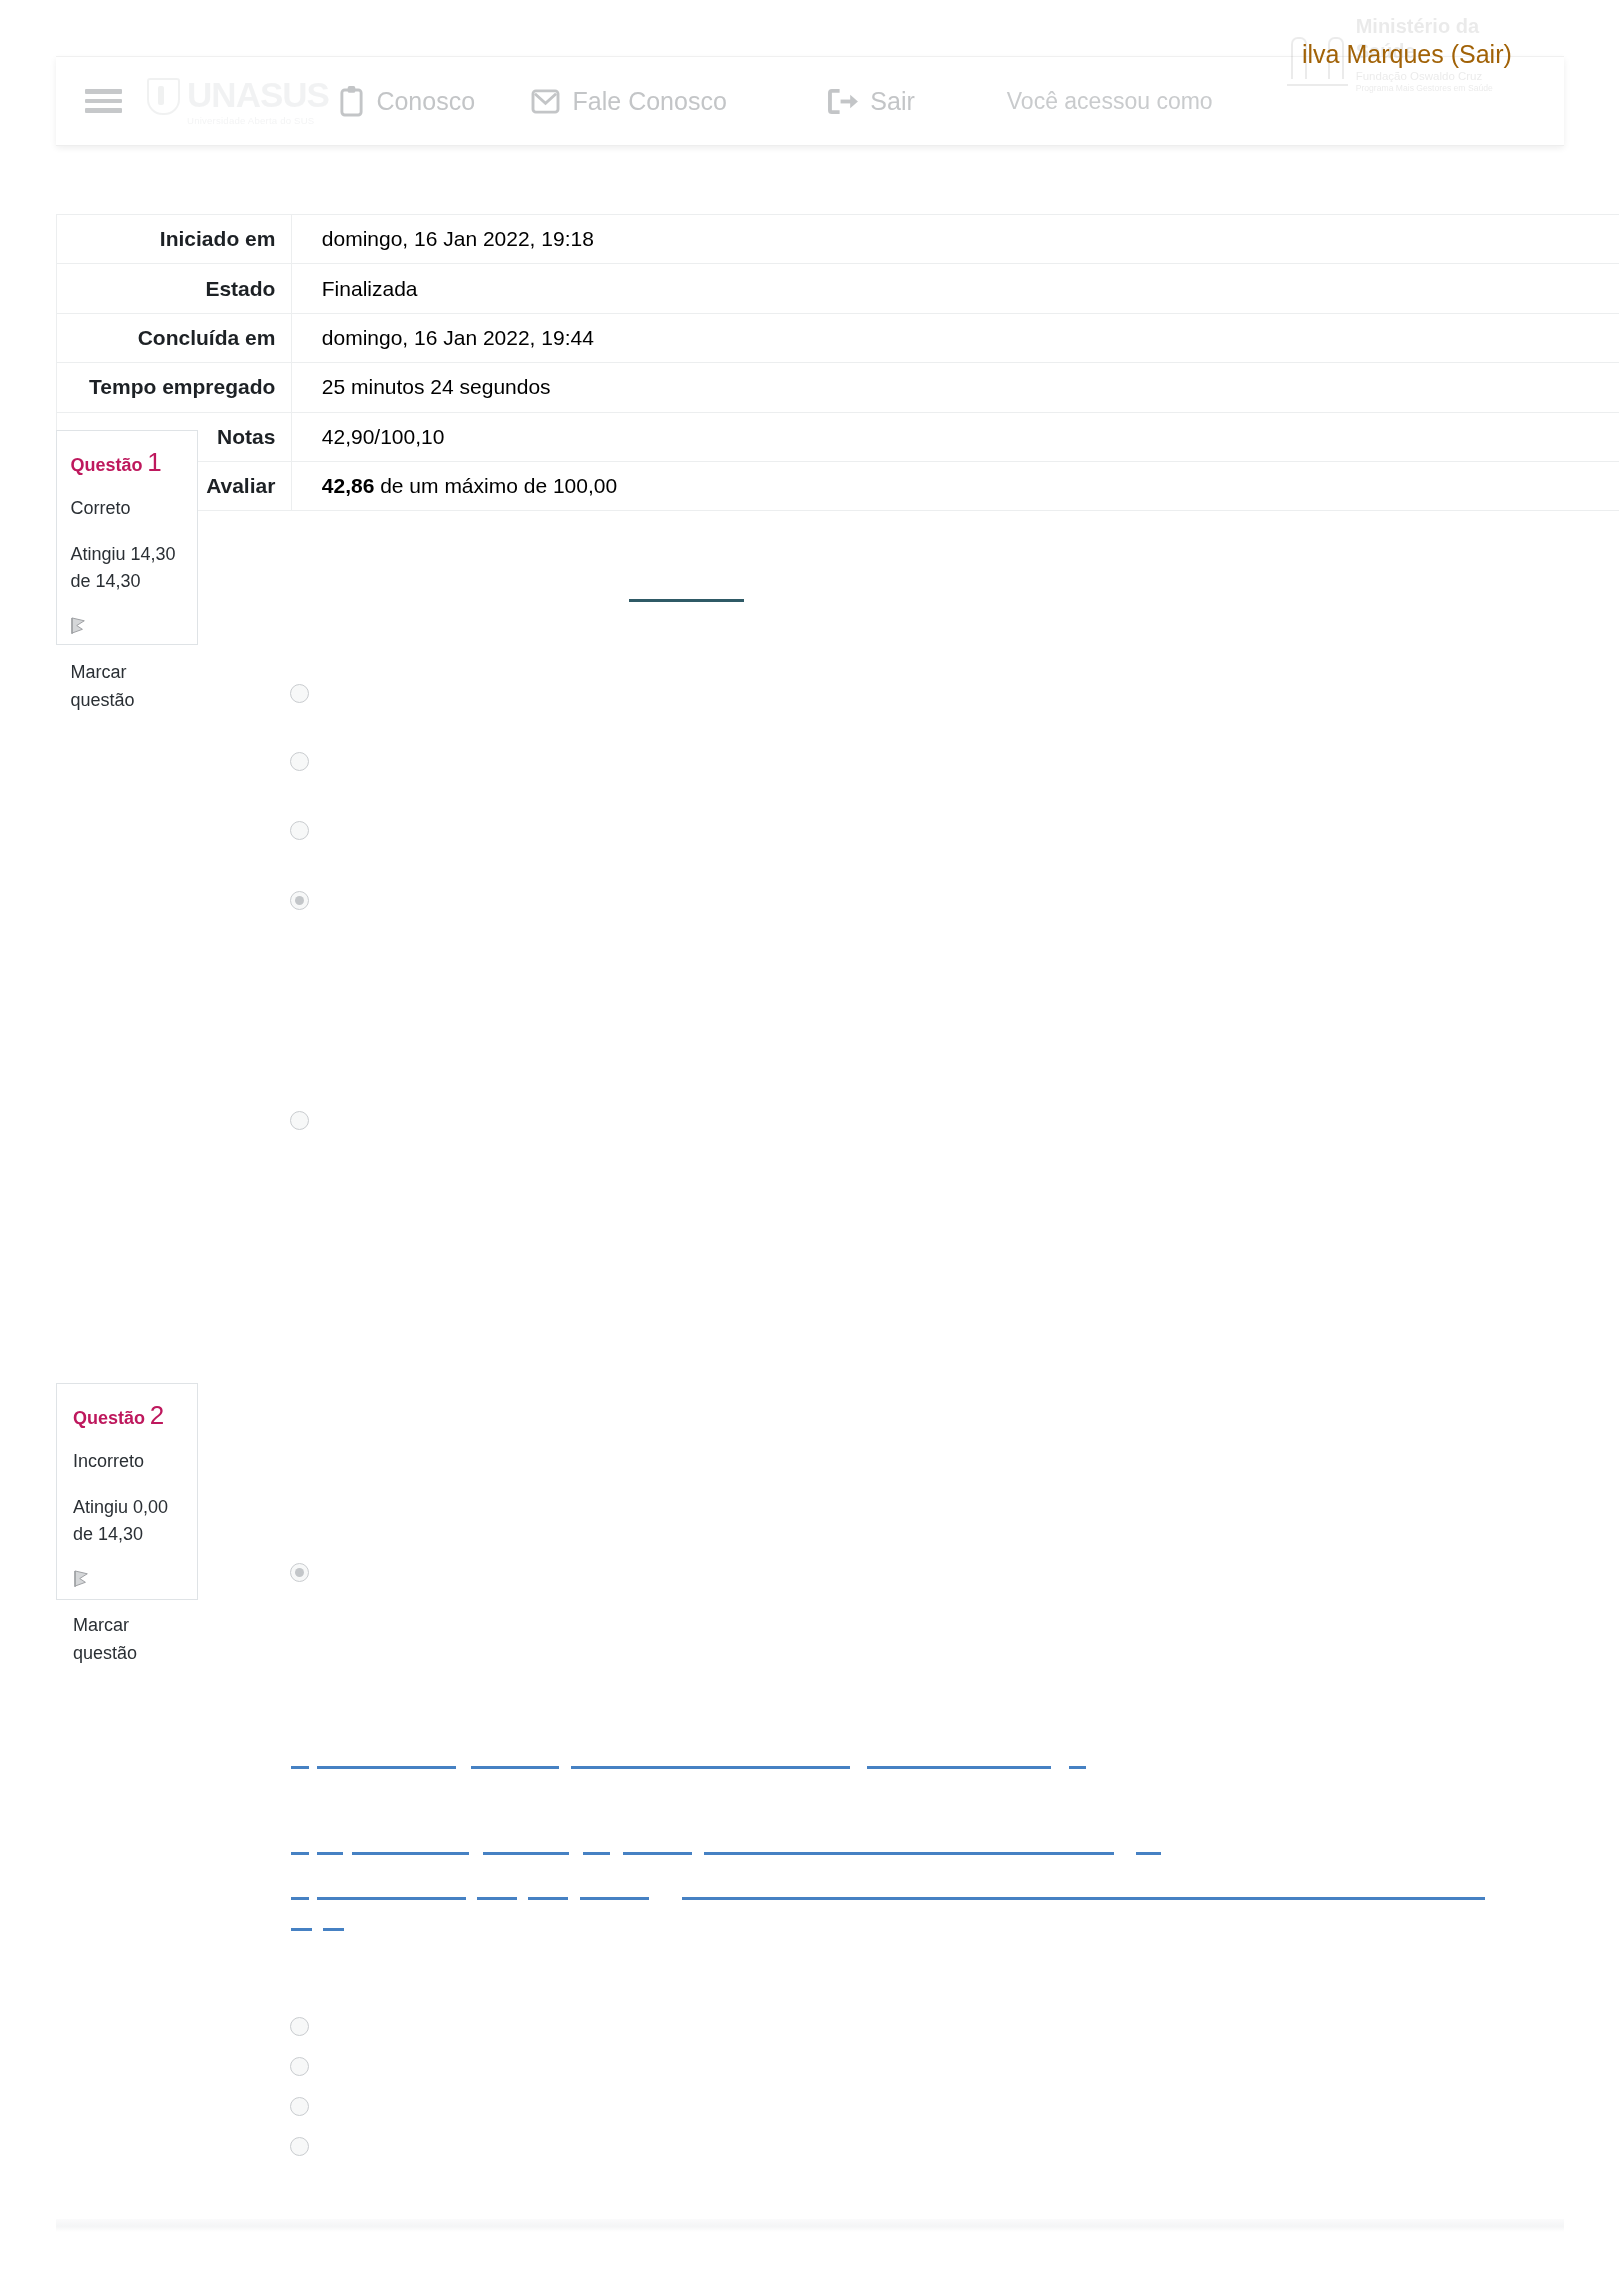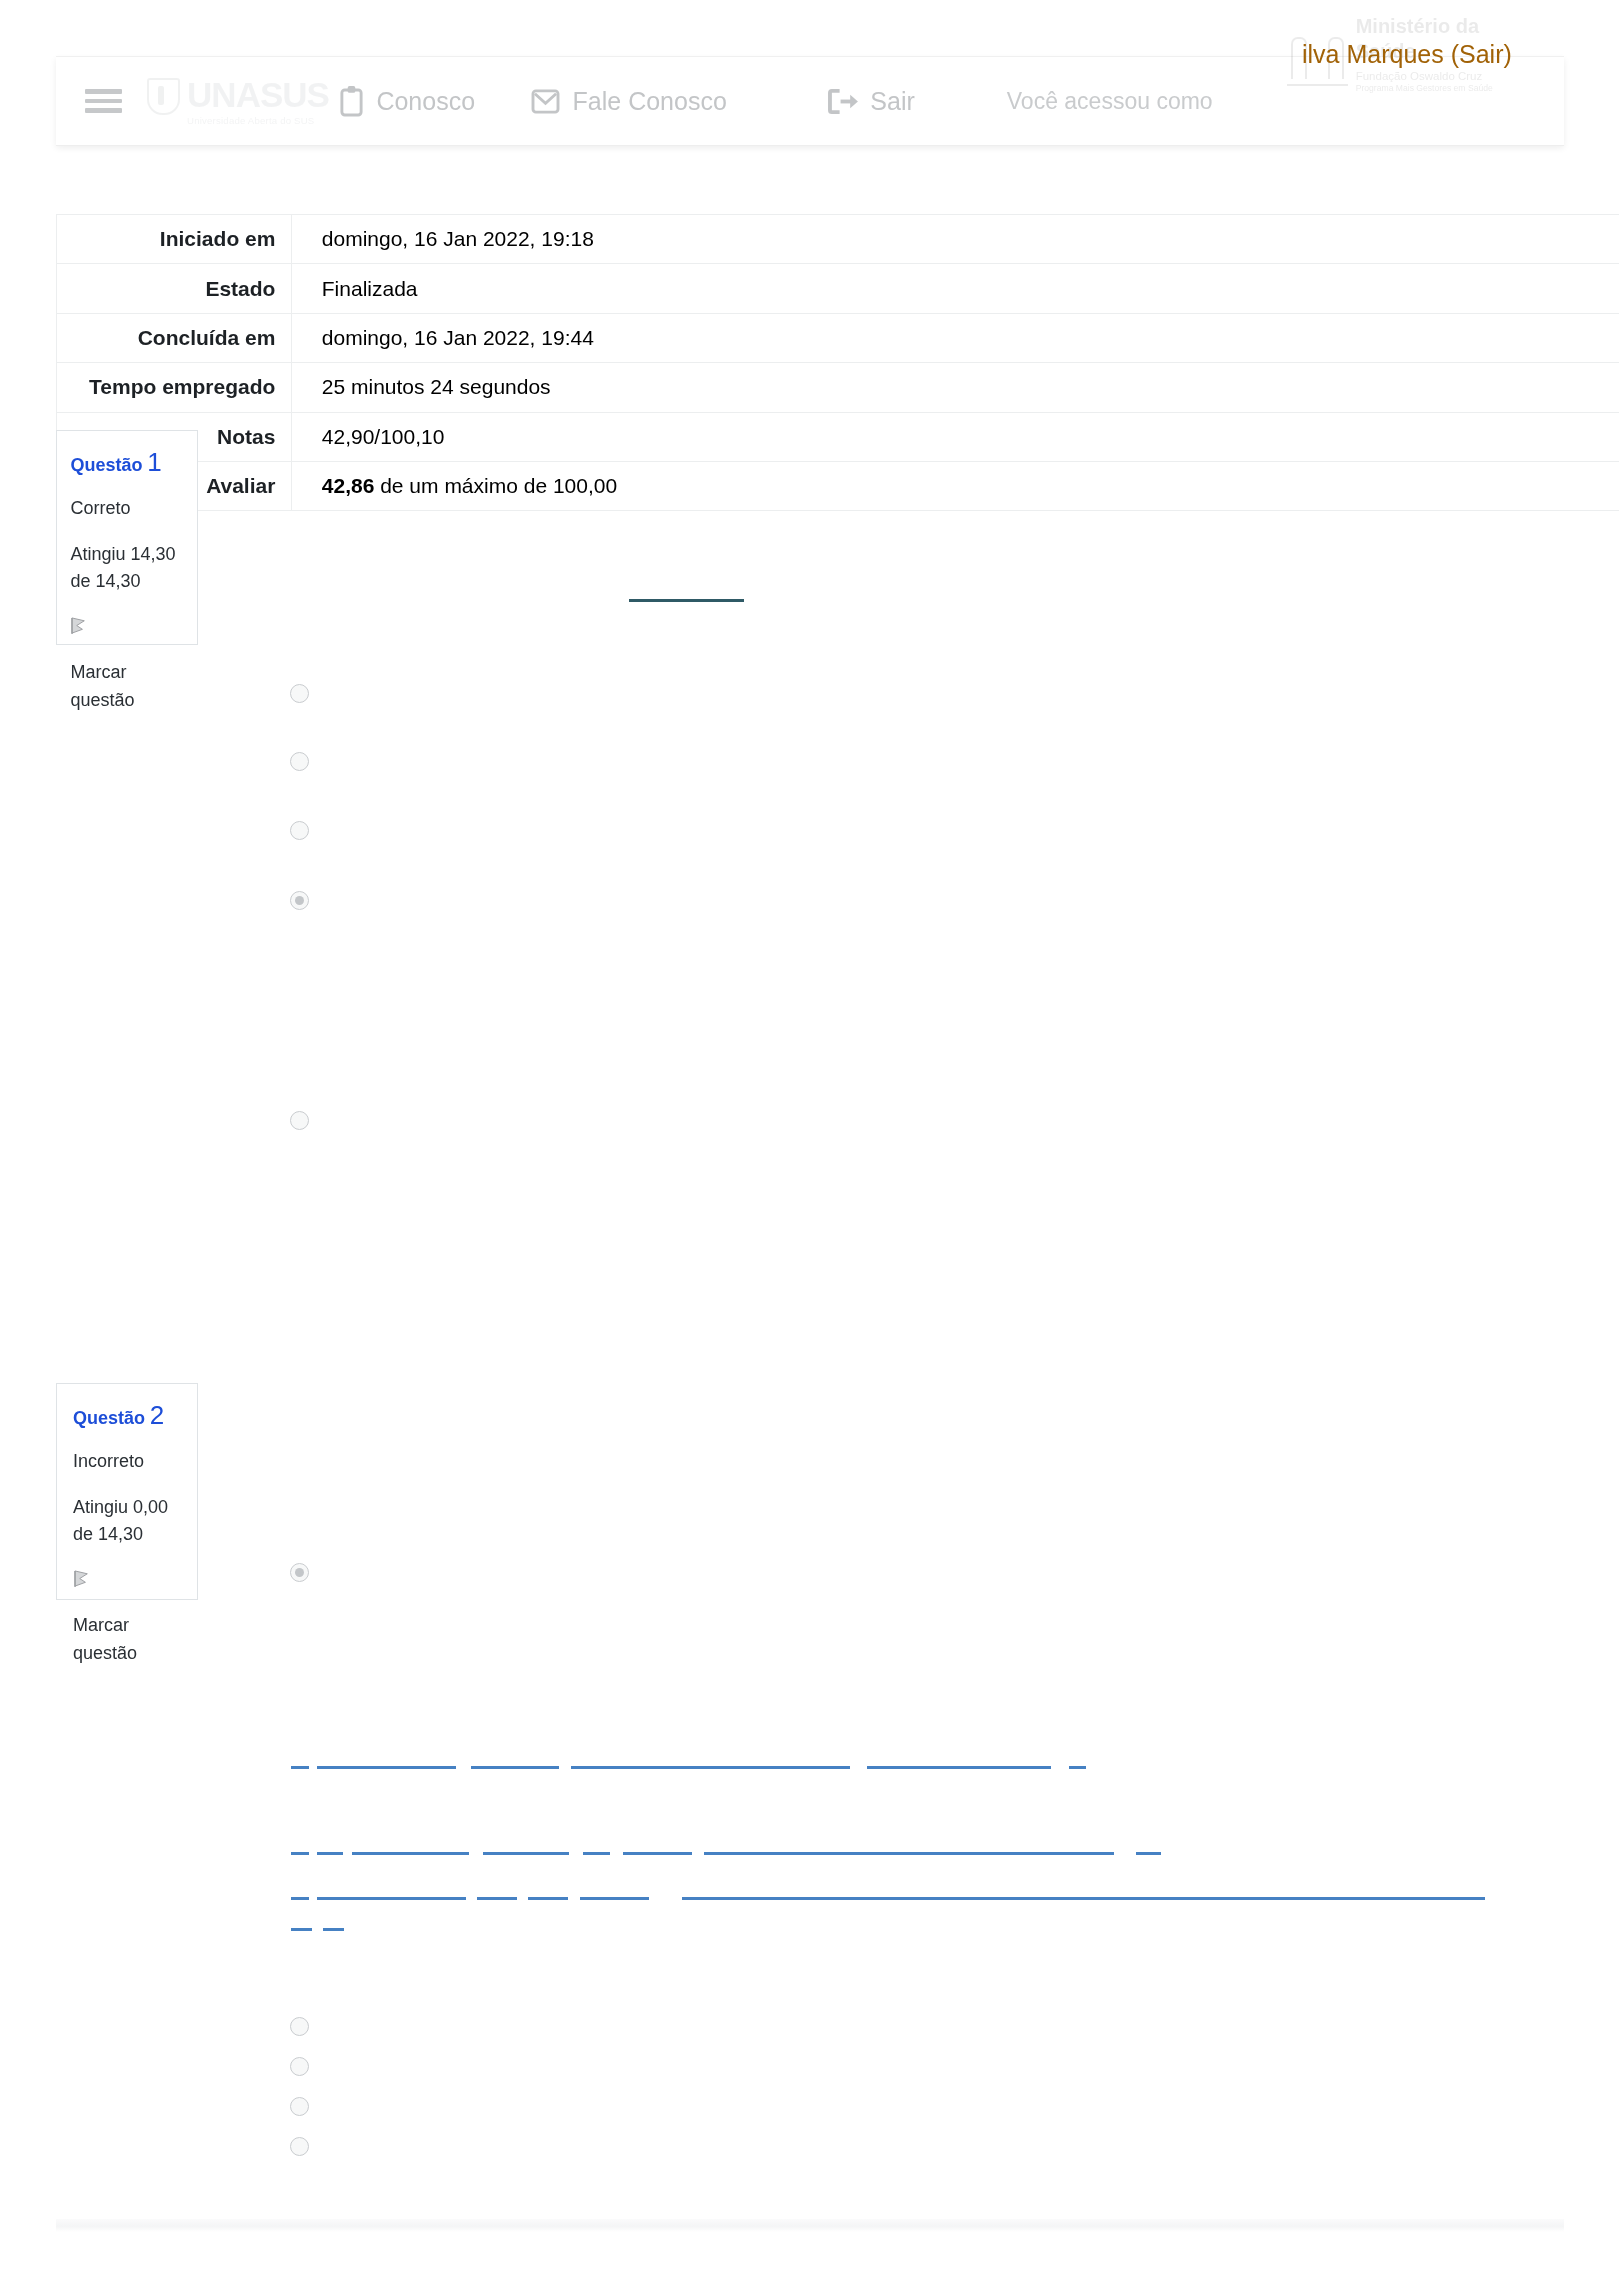--- a/index.html
+++ b/index.html
@@ -98,21 +98,21 @@
   .summary td.v{color:#000000;padding-left:30px;border-radius:23px;}
   .summary td.v b{font-weight:700;}
 
   
   .qbox{
     position:absolute;width:142px;
     border:1px solid #dfe3e6;background:#fff;
     padding:11.5px 13.4px 13.4px 13.4px;box-sizing:border-box;
     font-size:18px;line-height:1.52;color:#2a2f34;
   }
-  .qbox .qtitle{font-size:18px;font-weight:700;color:#1d4ed8;margin-bottom:12.5px;}
+  .qbox .qtitle{font-size:18px;font-weight:700;color:#be185d;margin-bottom:12.5px;}
   .qbox .qtitle .num{font-size:26px;font-weight:400;margin-left:4.8px;}
   .qbox .qstate{margin-bottom:19px;}
   .qbox .qgrade{margin-bottom:17.3px;}
   .qbox .qflag{display:flex;align-items:flex-start;gap:16px;flex-wrap:wrap;}
   .qbox .qflag .flag-ico{flex:0 0 auto;margin-top:2.9px;}
   .qbox .qflag .flag-txt{cursor:pointer;}
 
   #qbox1{left:56px;top:430px;height:215px;}
   #qbox2{left:56px;top:1383px;height:217px;padding-left:16px;}
 

